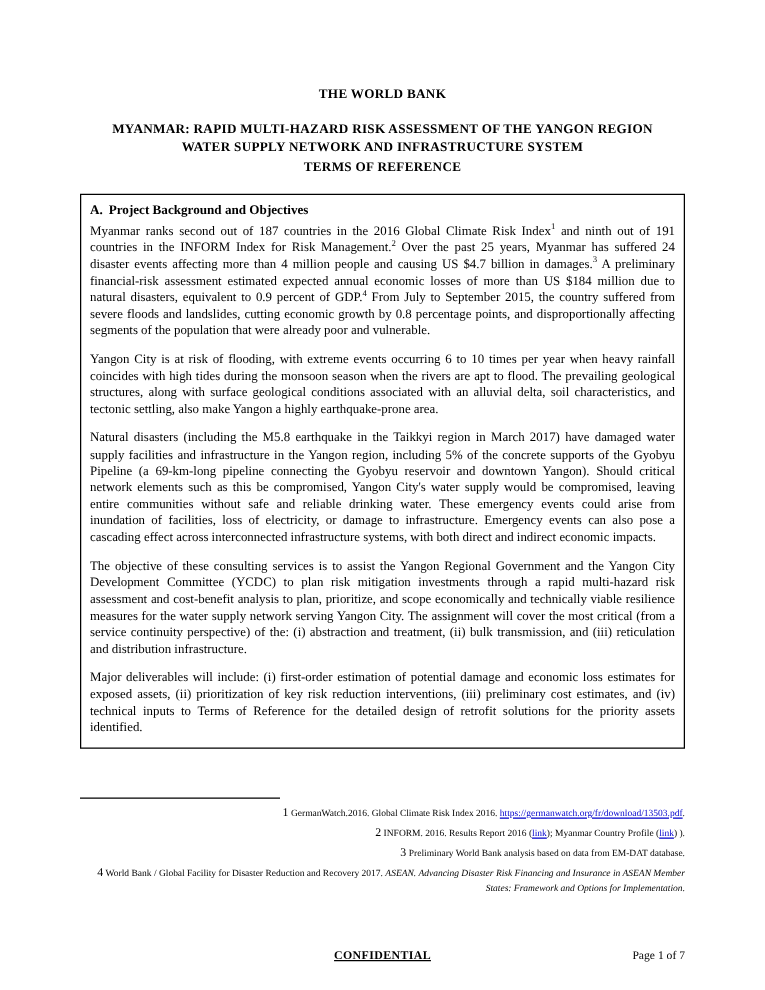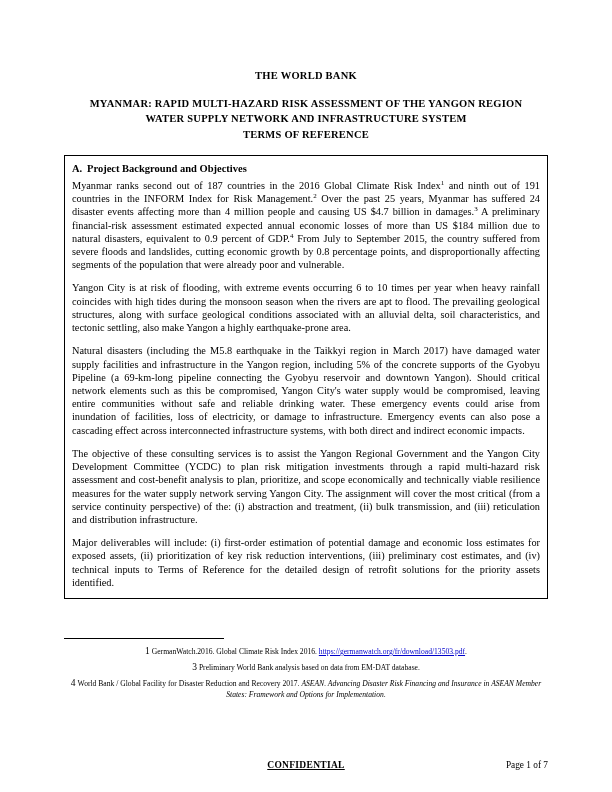--- a/index.html
+++ b/index.html
@@ -82,21 +82,21 @@
   .fn-rule {
     width: 160px;
     height: 0;
     border-top: 1px solid #000000;
     margin: 0 0 6px 0;
   }
   .fn-item {
     font-size: 7.6px;
     line-height: 1.42;
     margin-bottom: 2.5px;
-    text-align: center;
+    text-align: right;
   }
   .fn-num {
     font-size: 9.5px;
     margin-right: 2px;
   }
   .fn-link {
     color: #0000cc;
     text-decoration: underline;
   }
   .fn-ital { font-style: italic; }
@@ -160,20 +160,21 @@
       <p class="para">Major deliverables will include: (i) first-order estimation of potential damage and economic loss estimates for exposed assets, (ii) prioritization of key risk reduction interventions, (iii) preliminary cost estimates, and (iv) technical inputs to Terms of Reference for the detailed design of retrofit solutions for the priority assets identified.</p>
 
     </div>
   </div>
 
   <div class="footnotes">
     <div class="fn-rule"></div>
 
     <div class="fn-item"><span class="fn-num">1</span><span>GermanWatch.2016. Global Climate Risk Index 2016.</span> <a class="fn-link" href="#">https://germanwatch.org/fr/download/13503.pdf</a><span>.</span></div>
 
+    <div class="fn-item"><span class="fn-num">2</span><span>INFORM. 2016. Results Report 2016 (</span><a class="fn-link" href="#">link</a><span>); Myanmar Country Profile (</span><a class="fn-link" href="#">link</a><span>) ).</span></div>
 
     <div class="fn-item"><span class="fn-num">3</span><span>Preliminary World Bank analysis based on data from EM-DAT database.</span></div>
 
     <div class="fn-item"><span class="fn-num">4</span><span>World Bank / Global Facility for Disaster Reduction and Recovery 2017. </span><span class="fn-ital">ASEAN. Advancing Disaster Risk Financing and Insurance in ASEAN Member States: Framework and Options for Implementation</span><span>.</span></div>
   </div>
 
   <div class="footer">
     <div class="footer-center">CONFIDENTIAL</div>
     <div class="footer-right">Page 1 of 7</div>
   </div>

